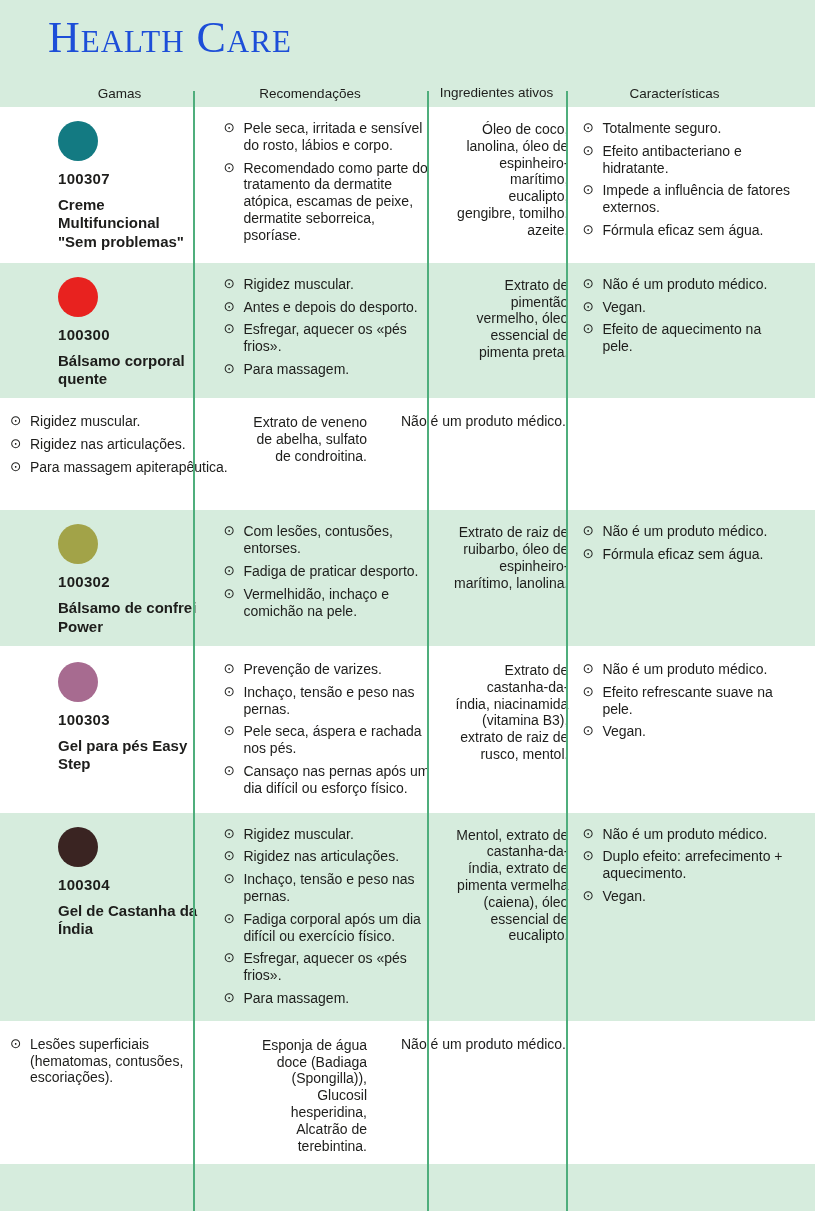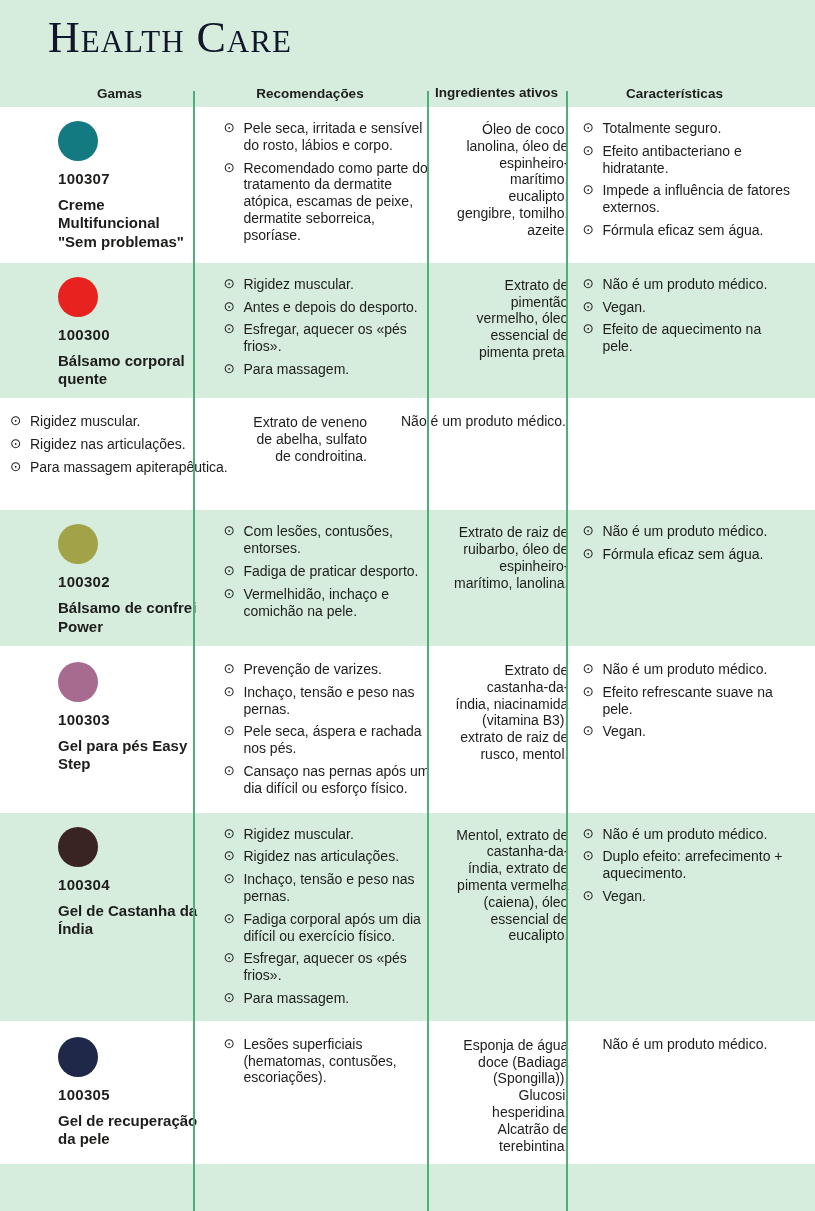--- a/index.html
+++ b/index.html
@@ -5,24 +5,24 @@
   html,body{margin:0;padding:0;background:#fff;}
   .page{
     position:relative;width:815px;height:1211px;overflow:hidden;background:#fff;
     font-family:"Liberation Sans","DejaVu Sans",sans-serif;color:#1d1d1b;
   }
   
   .header{position:relative;height:107px;background:var(--mint,#d6ecdd);}
   .title{
     position:absolute;left:48px;top:16px;
     font-family:"Liberation Serif","DejaVu Serif",serif;
-    font-variant:small-caps;font-weight:500;font-size:44px;line-height:1;letter-spacing:1px;color:#0f172a;
+    font-variant:small-caps;font-weight:500;font-size:44px;line-height:1;letter-spacing:1px;color:#1d4ed8;
   }
   .col-headers{position:absolute;left:0;right:0;bottom:6px;display:flex;align-items:center;
-    font-weight:700;font-size:13.5px;text-align:center;}
+    font-weight:400;font-size:13.5px;text-align:center;}
   .ch{box-sizing:border-box;}
   .ch1{width:193px;padding-left:46px;}
   .ch2{width:234px;}
   .ch3{width:139px;line-height:1.15;}
   .ch4{width:249px;padding-right:32px;}
   
   .table{position:relative;}
   .vline{position:absolute;top:-16px;bottom:0;width:2px;background:var(--line,#4fae7c);z-index:5;}
   .vl1{left:193px;}.vl2{left:427px;}.vl3{left:566px;}
   .prod-row{display:flex;background:#fff;margin-bottom:2px;}
@@ -319,25 +319,20 @@
                 <span>Duplo efeito: arrefecimento + aquecimento.</span>
               </li>
               <li>
                 <span class="bullet">⊙</span>
                 <span>Vegan.</span>
               </li>
             </ul>
     </div>
   </div>
         <div class="prod-row">
-    <div class="col col-gamas">
-      <div class="dot" style="background: rgb(31, 40, 73);"></div>
-      <div class="code">100305</div>
-      <div class="pname">Gel de recuperação da pele</div>
-    </div>
     <div class="col col-recs">
       <ul class="blist">
               <li>
                 <span class="bullet">⊙</span>
                 <span>Lesões superficiais (hematomas, contusões, escoriações).</span>
               </li>
             </ul>
     </div>
     <div class="col col-ing">
       <span>Esponja de água doce (Badiaga (Spongilla)), Glucosil hesperidina, Alcatrão de terebintina.</span>

